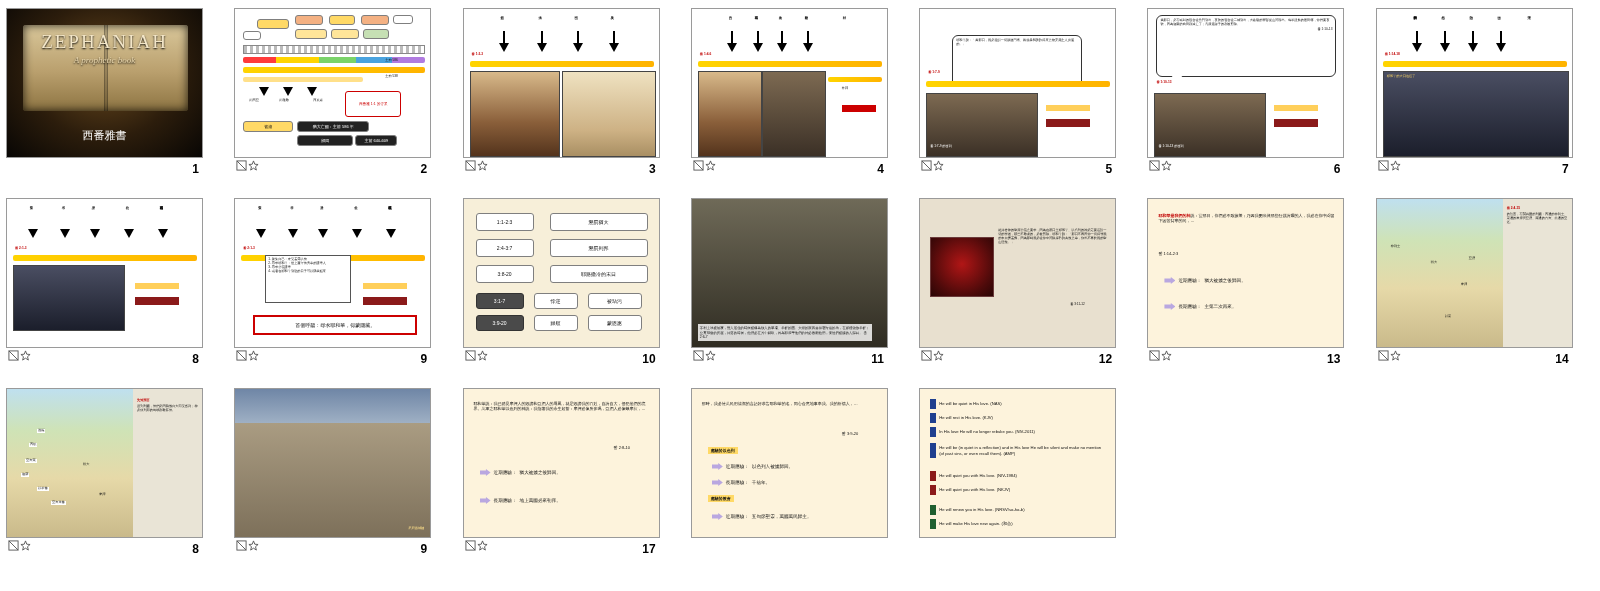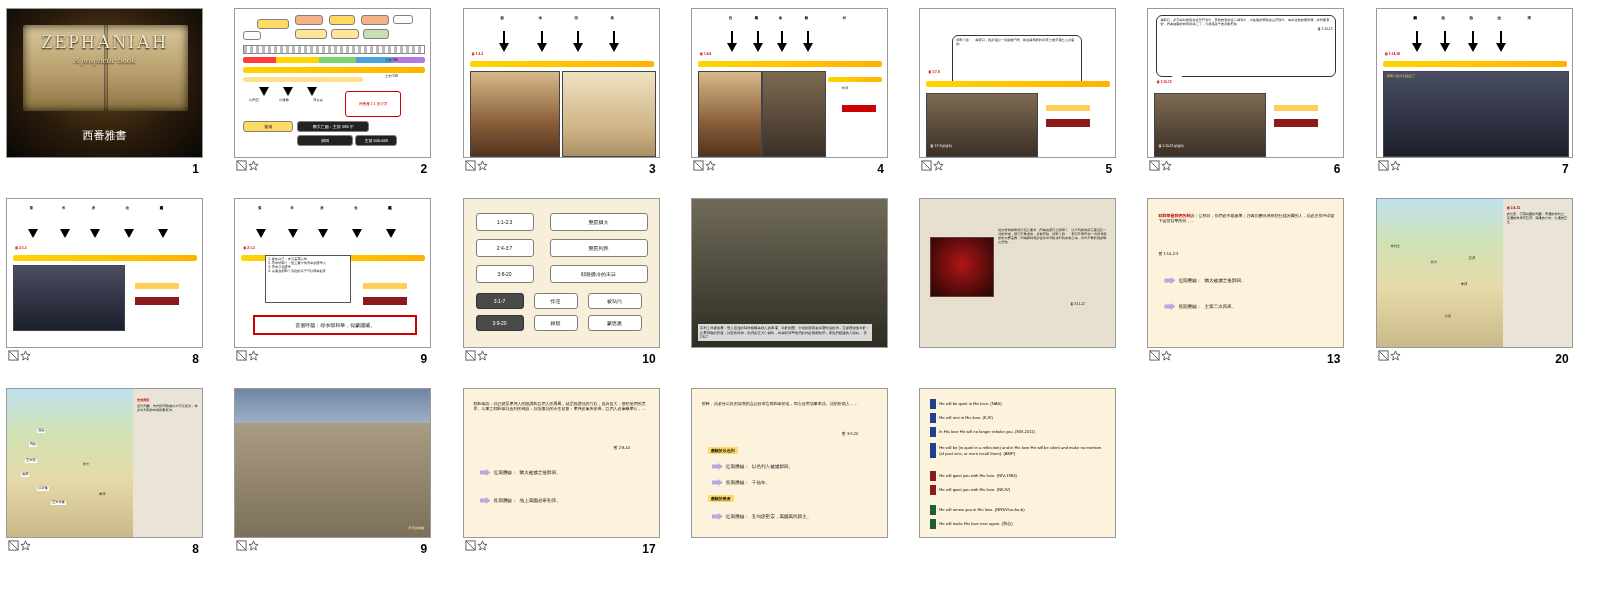--- a/index.html
+++ b/index.html
@@ -468,27 +468,51 @@
   </div>
 
   <div class="cell">
     <div class="slide">
       <div class="photo p-statue full"></div>
       <div class="capbox" style="left:6px;bottom:6px;width:170px;">
         <span>非利士地被傾覆，無人居住的時候被稱為牧人的草場、羊群的圈。大衛的家將要得著海邊的地，在那裡牧放羊群；亞實基倫的房屋，日落的時候，他們必在其中躺臥，因為耶和華他們的神必眷顧他們，使他們被擄的人歸回。</span>
         <span>番 2:6-7</span>
       </div>
     </div>
+    <div class="meta">
+      <div class="icons">
+        <svg class="ic" viewBox="0 0 12 12">
+            <rect x="1" y="1" width="10" height="10" fill="#fff" stroke="#555"></rect>
+            <path d="M1 1 L11 11" stroke="#555"></path>
+          </svg>
+        <svg class="ic" viewBox="0 0 12 12">
+            <path d="M6 1 L7.4 4.6 L11 4.9 L8.2 7.3 L9.1 11 L6 8.9 L2.9 11 L3.8 7.3 L1 4.9 L4.6 4.6 Z" fill="#fff" stroke="#555"></path>
+          </svg>
+      </div>
+      <div class="num">11</div>
+    </div>
   </div>
 
   <div class="cell">
     <div class="slide tan">
       <div class="photo p-blood" style="left:10px;top:38px;width:62px;height:58px;border:1px solid #6b3b3b;"></div>
       <div class="microtext" style="position:absolute;left:78px;top:30px;width:110px;">維持著神的聖潔公義之要求，因為在那日主耶和華、以色列的神必定要追討一切的罪過，那些不敬虔的，必被剪除。耶和華說：「那日不再因你一切得罪我的事自覺羞愧，因為那時我必從你中間除掉矜誇高傲之輩，你也不再於我的聖山狂傲。」</div>
       <div class="microtext" style="position:absolute;left:150px;top:104px;">番 3:11-12</div>
+    </div>
+    <div class="meta">
+      <div class="icons">
+        <svg class="ic" viewBox="0 0 12 12">
+            <rect x="1" y="1" width="10" height="10" fill="#fff" stroke="#555"></rect>
+            <path d="M1 1 L11 11" stroke="#555"></path>
+          </svg>
+        <svg class="ic" viewBox="0 0 12 12">
+            <path d="M6 1 L7.4 4.6 L11 4.9 L8.2 7.3 L9.1 11 L6 8.9 L2.9 11 L3.8 7.3 L1 4.9 L4.6 4.6 Z" fill="#fff" stroke="#555"></path>
+          </svg>
+      </div>
+      <div class="num">12</div>
     </div>
   </div>
 
   <div class="cell">
     <div class="slide beige">
       <div class="tinytext" style="position:absolute;left:10px;top:14px;width:176px;">
         <span class="redtext" style="font-weight:bold;">耶和華是我們的神</span><span>說：當那日，你們必不致蒙羞；乃因我要除掉那些狂傲誇耀的人，我必在你中間留下困苦貧寒的民，…</span>
       </div>
       <div class="tinytext" style="position:absolute;left:10px;top:52px;">番 1:14-2:3</div>
 
@@ -534,21 +558,21 @@
     <div class="meta">
       <div class="icons">
         <svg class="ic" viewBox="0 0 12 12">
             <rect x="1" y="1" width="10" height="10" fill="#fff" stroke="#555"></rect>
             <path d="M1 1 L11 11" stroke="#555"></path>
           </svg>
         <svg class="ic" viewBox="0 0 12 12">
             <path d="M6 1 L7.4 4.6 L11 4.9 L8.2 7.3 L9.1 11 L6 8.9 L2.9 11 L3.8 7.3 L1 4.9 L4.6 4.6 Z" fill="#fff" stroke="#555"></path>
           </svg>
       </div>
-      <div class="num">20</div>
+      <div class="num">14</div>
     </div>
   </div>
 
   <div class="cell">
     <div class="slide">
       <div class="photo p-map" style="left:0;top:0;width:126px;height:149px;">
         <div class="microtext" style="position:absolute;left:30px;top:40px;background:#fff;padding:0 1px;">推羅</div>
         <div class="microtext" style="position:absolute;left:22px;top:54px;background:#fff;padding:0 1px;">西頓</div>
         <div class="microtext" style="position:absolute;left:18px;top:70px;background:#fff;padding:0 1px;">亞實突</div>
         <div class="microtext" style="position:absolute;left:14px;top:84px;background:#fff;padding:0 1px;">迦薩</div>

